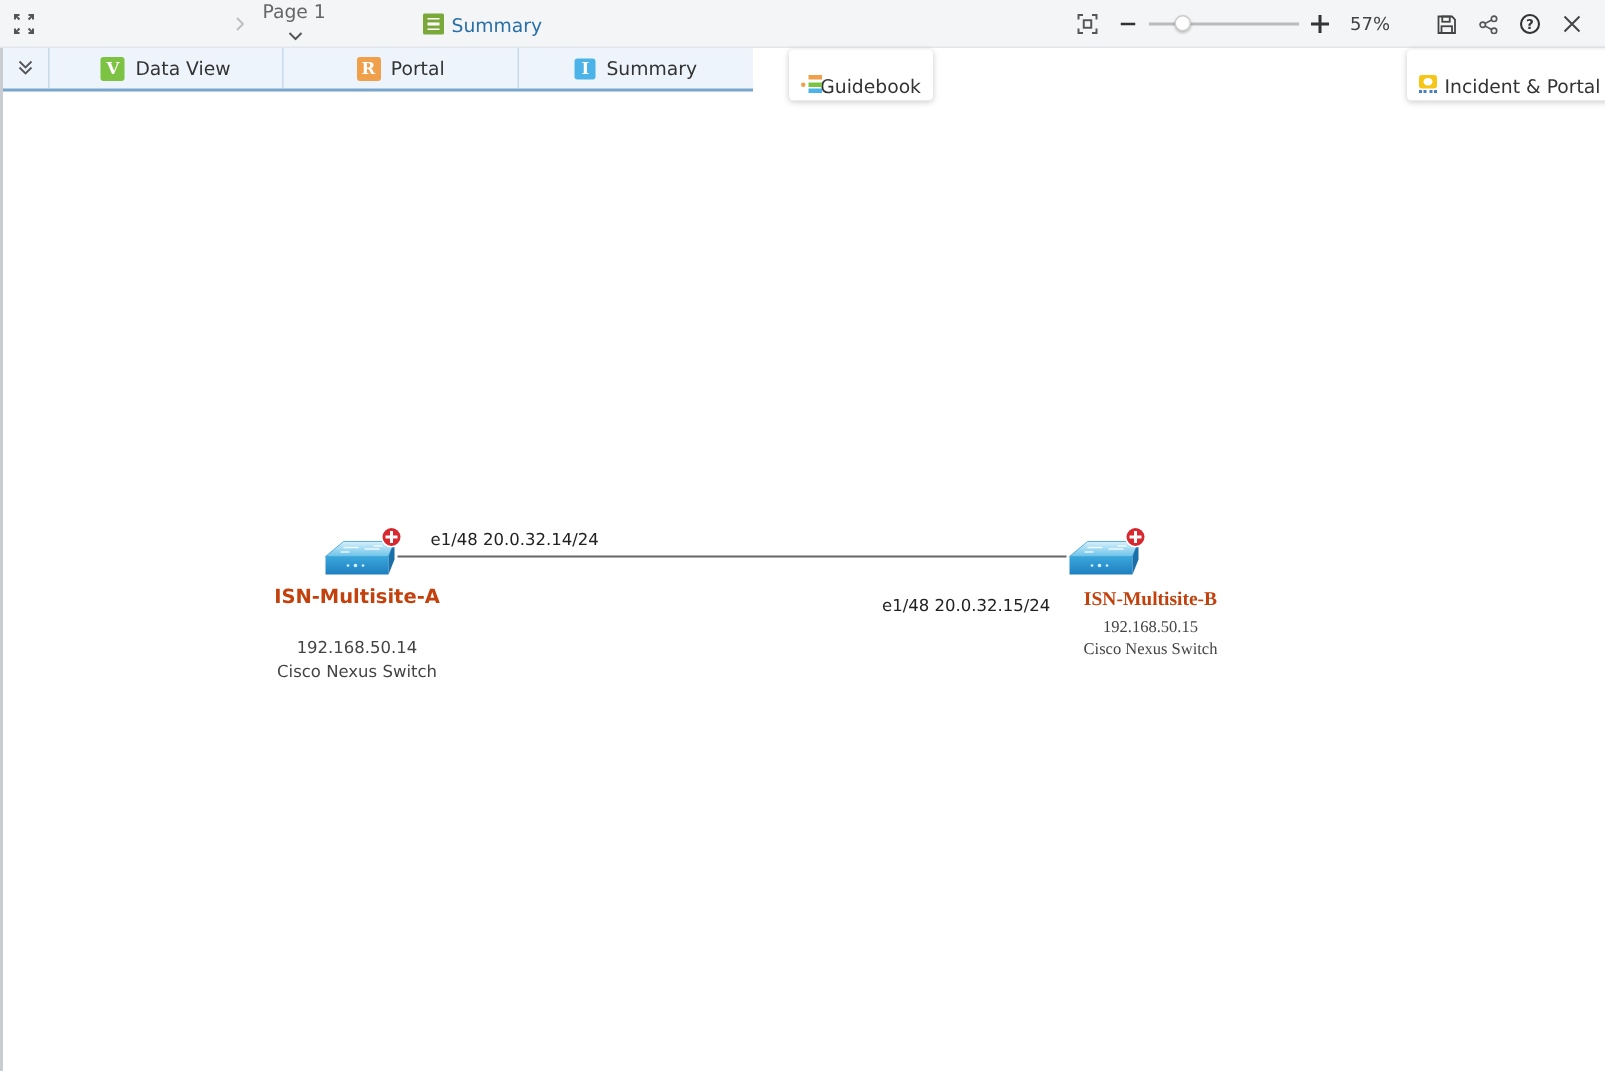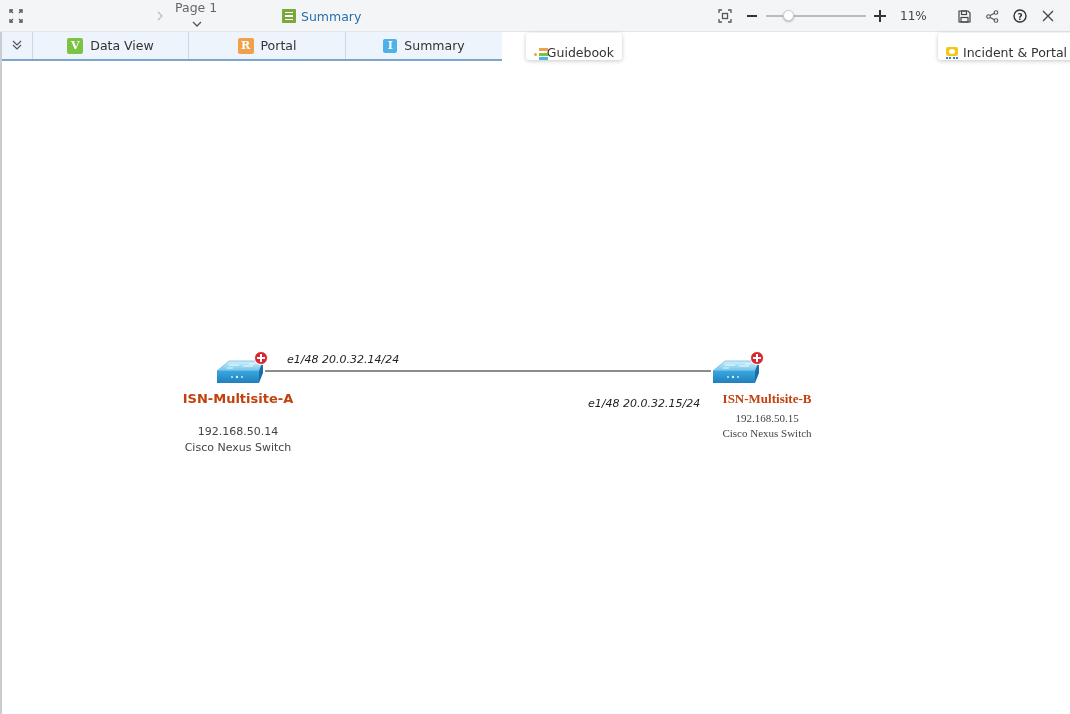--- a/index.html
+++ b/index.html
@@ -3,25 +3,25 @@
 <meta charset="utf-8">
 <style>
   * { box-sizing: border-box; margin: 0; padding: 0; }
   html, body { width: 1070px; height: 714px; overflow: hidden; background: #ffffff; font-family: "DejaVu Sans", "Liberation Sans", sans-serif; }
   .topbar { position: absolute; left: 0; top: 0; width: 1070px; height: 32px; background: #f3f5f7; border-bottom: 1px solid #e4e7ea; }
   .topbar .item { position: absolute; top: 0; height: 32px; display: flex; align-items: center; font-size: 12.5px; color: #666; }
   .canvas { position: absolute; left: 0; top: 32px; width: 1070px; height: 682px; background: #fff; border-left: 2px solid #c9cdd2; }
   .tabsbar { position: absolute; left: 2px; top: 32px; width: 500px; height: 29px; background: #edf4fb; border-bottom: 2px solid #7aa5cc; display: flex; }
   .tab { height: 27px; display: flex; align-items: center; justify-content: center; font-size: 12.5px; color: #333; border-right: 1px solid #c8d9ea; gap: 7px; }
   .badge { width: 16px; height: 16px; border-radius: 2px; color: #fff; font-size: 11px; font-weight: bold; display: flex; align-items: center; justify-content: center; font-family: "DejaVu Serif", serif; }
-  .floatbtn { position: absolute; top: 33px; height: 27px; background: #fff; border-radius: 3px; box-shadow: 0 1px 4px rgba(0,0,0,0.22); display: flex; align-items: flex-end; gap: 5px; padding: 0 8px; font-size: 12.5px; color: #333; }
+  .floatbtn { position: absolute; top: 33px; height: 27px; background: #fff; border-radius: 3px; box-shadow: 0 1px 4px rgba(0,0,0,0.22); display: flex; align-items: flex-start; gap: 5px; padding: 17px 8px; font-size: 12.5px; color: #333; }
   .node-label { position: absolute; text-align: center; font-size: 12.5px; color: #333; }
   .node-name { font-size: 13px; font-weight: 600; color: #c2410c; }
   .small { font-size: 11px; color: #444; }
-  .linklabel { position: absolute; font-size: 11px; color: #222; white-space: nowrap; font-style: italic; }
+  .linklabel { position: absolute; font-size: 11px; color: #222; white-space: nowrap; }
   .icon-btn { position: absolute; top: 8px; width: 16px; height: 16px; display: flex; align-items: center; justify-content: center; color: #444; }
 </style>
 </head>
 <body>
 
 <div class="topbar">
   <div class="item" style="left:9px;">
     <svg width="14" height="14" viewBox="0 0 14 14">
         <g stroke="#555" stroke-width="1.3" fill="none">
           <path d="M1 4V1h3M10 1h3v3M13 10v3h-3M4 13H1v-3"></path>
@@ -66,21 +66,21 @@
   </div>
   <div style="position:absolute;left:766px;top:15px;width:100px;height:2px;background:#bbb;">
     <div style="position:absolute;left:17px;top:-5px;width:11px;height:11px;border-radius:50%;background:#fff;border:1px solid #ccc;box-shadow:0 1px 2px rgba(0,0,0,0.25);"></div>
   </div>
   <div class="icon-btn" style="left:872px;">
     <svg width="12" height="12" viewBox="0 0 12 12">
         <rect y="5" width="12" height="2" fill="#333"></rect>
         <rect x="5" width="2" height="12" fill="#333"></rect>
       </svg>
   </div>
-  <div class="item" style="left:900px;font-size:12px;color:#444;">11%</div>
+  <div class="item" style="left:900px;font-size:12px;color:#444;">57%</div>
   <div class="icon-btn" style="left:956px;">
     <svg width="13" height="13" viewBox="0 0 13 13">
         <g stroke="#444" stroke-width="1.2" fill="none">
           <path d="M1 1h9l2 2v9H1z"></path>
           <rect x="3.5" y="1" width="5" height="3.5"></rect>
           <rect x="3" y="7.5" width="7" height="4.5"></rect>
         </g>
       </svg>
   </div>
   <div class="icon-btn" style="left:984px;">

